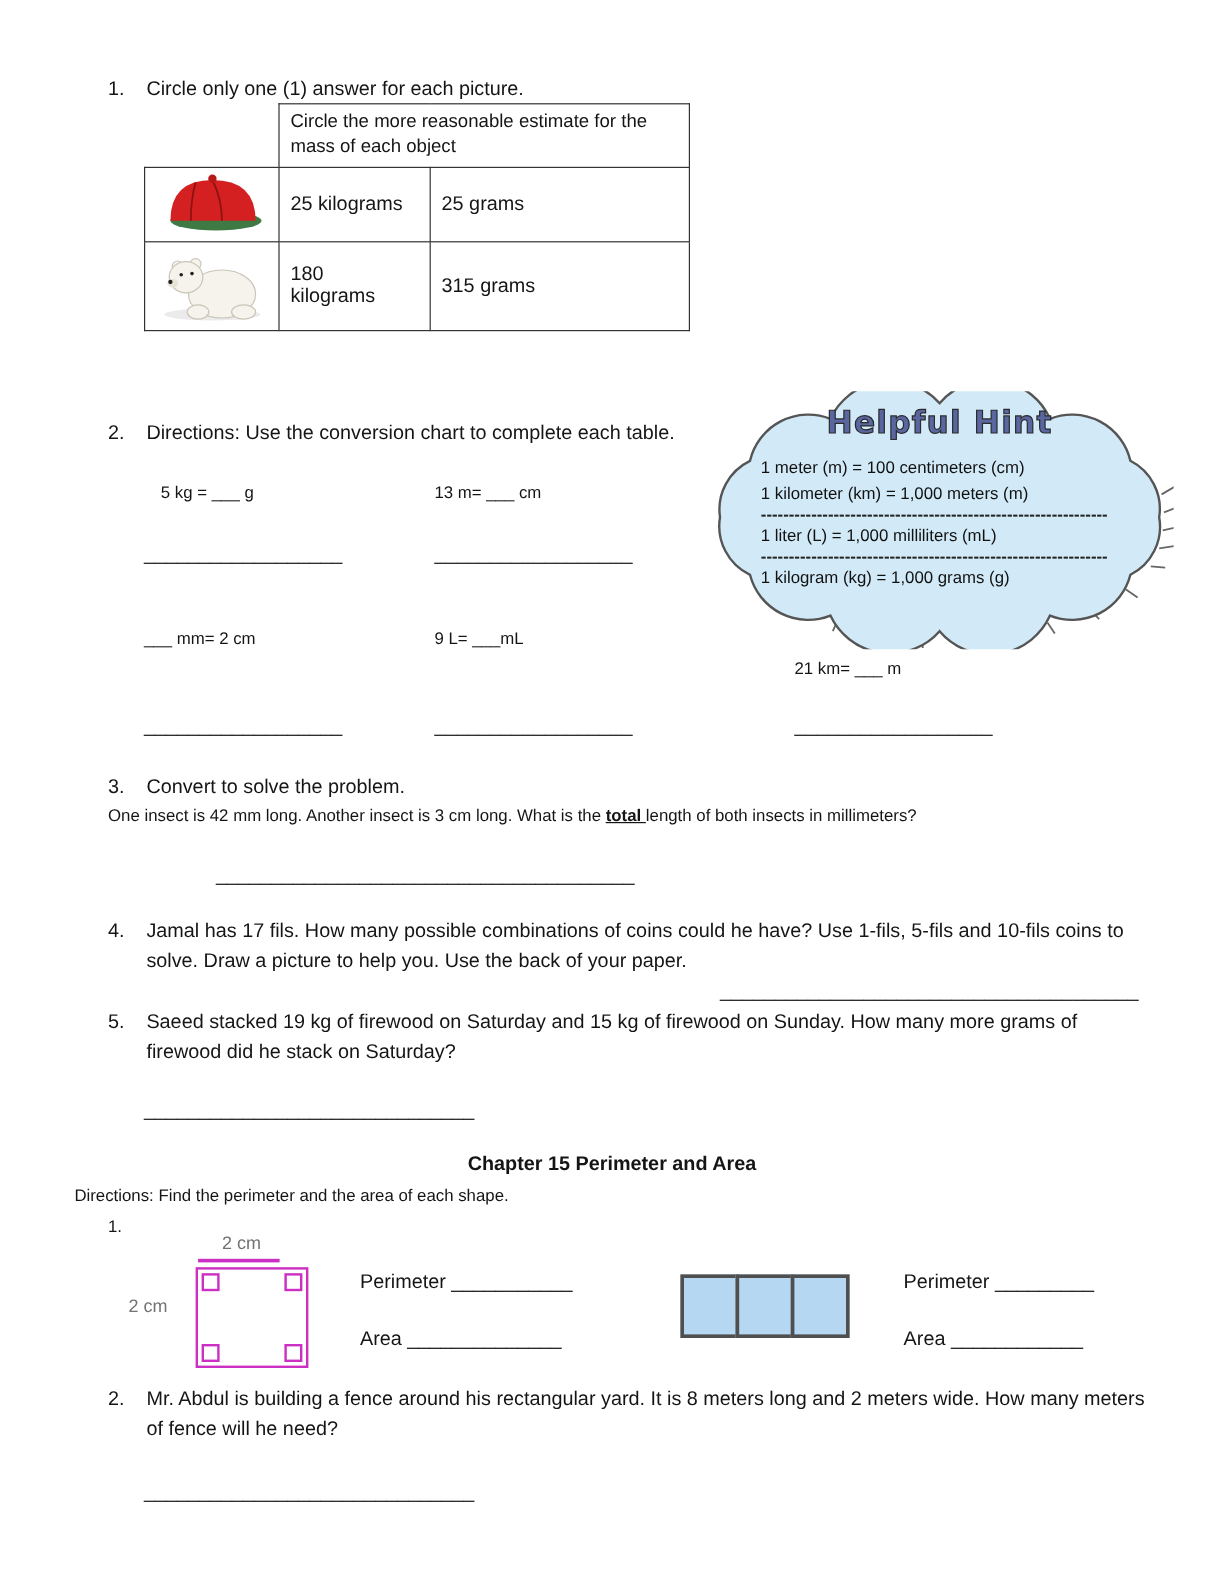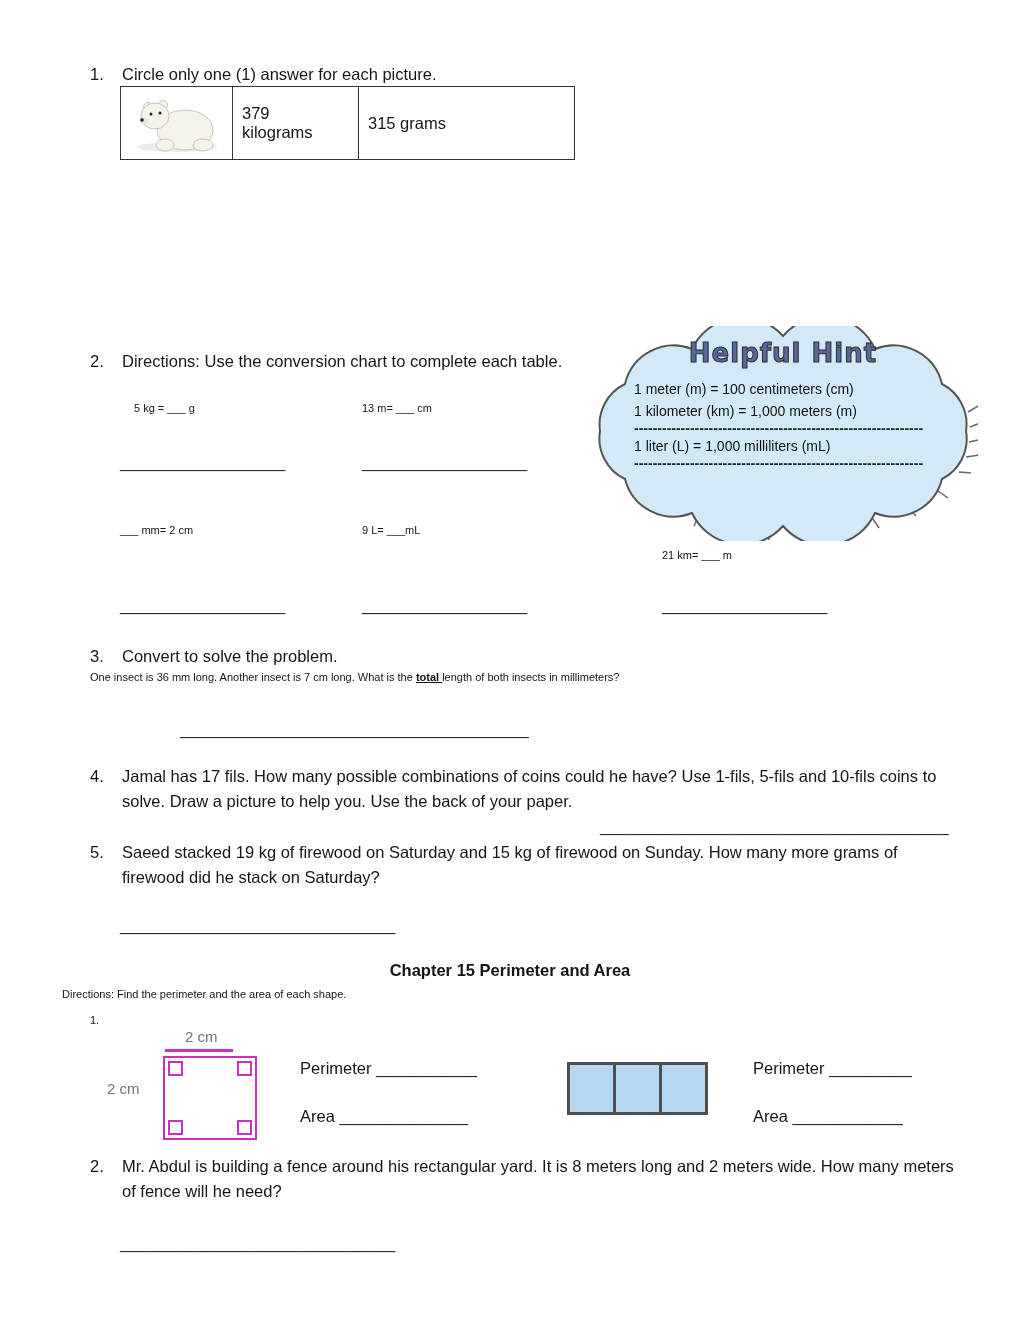--- a/index.html
+++ b/index.html
@@ -5,21 +5,21 @@
   html,body{margin:0;padding:0}
   body{
     width:1020px;height:1320px;background:#ffffff;
     font-family:"Liberation Sans",sans-serif;color:#151515;overflow:hidden;
   }
   #page{position:relative;width:1020px;height:1320px;background:#fff}
   .abs{position:absolute}
   .q{display:flex;font-size:16.5px;line-height:1.5}
   .qnum{width:32px;flex:0 0 32px}
   .qtext{flex:1}
-  .body-text{font-size:11px;line-height:1.5}
+  .body-text{font-size:14px;line-height:1.5}
   .blank{font-size:16.5px;white-space:nowrap;color:#222}
   .bold-underline{font-weight:bold;text-decoration:underline}
 
   
   table.mass{border-collapse:collapse;table-layout:fixed}
   table.mass td{border:1.5px solid #333333;font-size:16.5px;padding:4px 9px;vertical-align:middle}
   table.mass td.nob{border:none}
   table.mass td.hdr{font-size:15.5px;line-height:1.35;padding:5px 9px;vertical-align:top}
   table.mass td.imgc{text-align:center;padding:2px}
   .optw{display:inline-block;max-width:98px}
@@ -57,37 +57,54 @@
     <span class="qtext">Circle only one (1) answer for each picture.</span>
   </div>
 
   <table class="mass abs" style="left:120px;top:86px">
     <colgroup>
         <col style="width:112px">
         <col style="width:126px">
         <col style="width:216px">
       </colgroup>
     <tbody>
+      <tr style="height:46px">
+        <td class="nob"></td>
+        <td colspan="2" class="hdr">Circle the more reasonable estimate for the mass of each object</td>
+      </tr>
+      <tr style="height:62px">
+        <td class="imgc">
+          <svg width="88" height="52" viewBox="0 0 88 52">
+            <ellipse cx="47" cy="42" rx="38" ry="8" fill="#3f7a44"></ellipse>
+            <path d="M9 42 Q9 8 44 8 Q80 8 80 42 Z" fill="#d42020"></path>
+            <path d="M44 8 Q52 24 52 42" stroke="#8f1212" stroke-width="1.5" fill="none"></path>
+            <path d="M30 10 Q26 24 26 42" stroke="#8f1212" stroke-width="1.5" fill="none"></path>
+            <circle cx="44" cy="7" r="3.5" fill="#b81818"></circle>
+          </svg>
+        </td>
+        <td><span class="optw">25 kilograms</span></td>
+        <td><span>25 grams</span></td>
+      </tr>
       <tr style="height:72px">
         <td class="imgc">
           <svg width="92" height="64" viewBox="0 0 92 64">
             <ellipse cx="46" cy="58" rx="40" ry="5" fill="#ddd" opacity="0.6"></ellipse>
             <ellipse cx="54" cy="41" rx="28" ry="20" fill="#f5f3ec" stroke="#c9c5b8" stroke-width="1"></ellipse>
             <circle cx="17" cy="18" r="4.5" fill="#f5f3ec" stroke="#c9c5b8"></circle>
             <circle cx="32" cy="16" r="4.5" fill="#f5f3ec" stroke="#c9c5b8"></circle>
             <ellipse cx="24" cy="27" rx="14" ry="13" fill="#f5f3ec" stroke="#c9c5b8" stroke-width="1"></ellipse>
             <ellipse cx="13" cy="32" rx="4.5" ry="3.5" fill="#e8e4d8"></ellipse>
             <circle cx="11" cy="31" r="1.8" fill="#222"></circle>
             <circle cx="20" cy="25" r="1.5" fill="#222"></circle>
             <circle cx="29" cy="24" r="1.5" fill="#222"></circle>
             <ellipse cx="34" cy="56" rx="9" ry="6" fill="#f5f3ec" stroke="#c9c5b8"></ellipse>
             <ellipse cx="72" cy="56" rx="10" ry="6" fill="#f5f3ec" stroke="#c9c5b8"></ellipse>
           </svg>
         </td>
-        <td><span class="optw">379 kilograms</span></td>
+        <td><span class="optw">180 kilograms</span></td>
         <td><span>315 grams</span></td>
       </tr>
     </tbody>
   </table>
 
   <div class="abs q" style="left:90px;top:349px;width:488px">
     <span class="qnum">2.</span>
     <span class="qtext" style="max-width:455px">Directions: Use the conversion chart to complete each table.</span>
   </div>
 
@@ -127,29 +144,30 @@
                A 45 45 0 0 1 37 58   A 50 50 0 0 1 104 23  A 55 55 0 0 1 195 10
                A 55 55 0 0 1 287 23  A 50 50 0 0 1 354 58  A 45 45 0 0 1 378 105 Z" fill="#d2eaf7" stroke="#555" stroke-width="2"></path>
     </svg>
     <div class="hint-title">Helpful Hint</div>
     <div class="hint-lines">
       <div>1 meter (m) = 100 centimeters (cm)</div>
       <div>1 kilometer (km) = 1,000 meters (m)</div>
       <div class="hint-dash">--------------------------------------------------------------</div>
       <div>1 liter (L) = 1,000 milliliters (mL)</div>
       <div class="hint-dash">--------------------------------------------------------------</div>
+      <div>1 kilogram (kg) = 1,000 grams (g)</div>
     </div>
   </div>
 
   <div class="abs q" style="left:90px;top:644px;width:700px">
     <span class="qnum">3.</span>
     <span class="qtext">Convert to solve the problem.</span>
   </div>
   <div class="abs body-text" style="left:90px;top:669px;width:800px">
-    <span>One insect is 36 mm long. Another insect is 7 cm long. What is the </span><span class="bold-underline">total </span><span>length of both insects in millimeters?</span>
+    <span>One insect is 42 mm long. Another insect is 3 cm long. What is the </span><span class="bold-underline">total </span><span>length of both insects in millimeters?</span>
   </div>
   <div class="abs blank" style="left:180px;top:720px">______________________________________</div>
 
   <div class="abs q" style="left:90px;top:764px;width:866px">
     <span class="qnum">4.</span>
     <span class="qtext" style="max-width:832px">Jamal has 17 fils. How many possible combinations of coins could he have? Use 1-fils, 5-fils and 10-fils coins to solve. Draw a picture to help you. Use the back of your paper.</span>
   </div>
   <div class="abs blank" style="left:600px;top:817px">______________________________________</div>
 
   <div class="abs q" style="left:90px;top:840px;width:876px">

